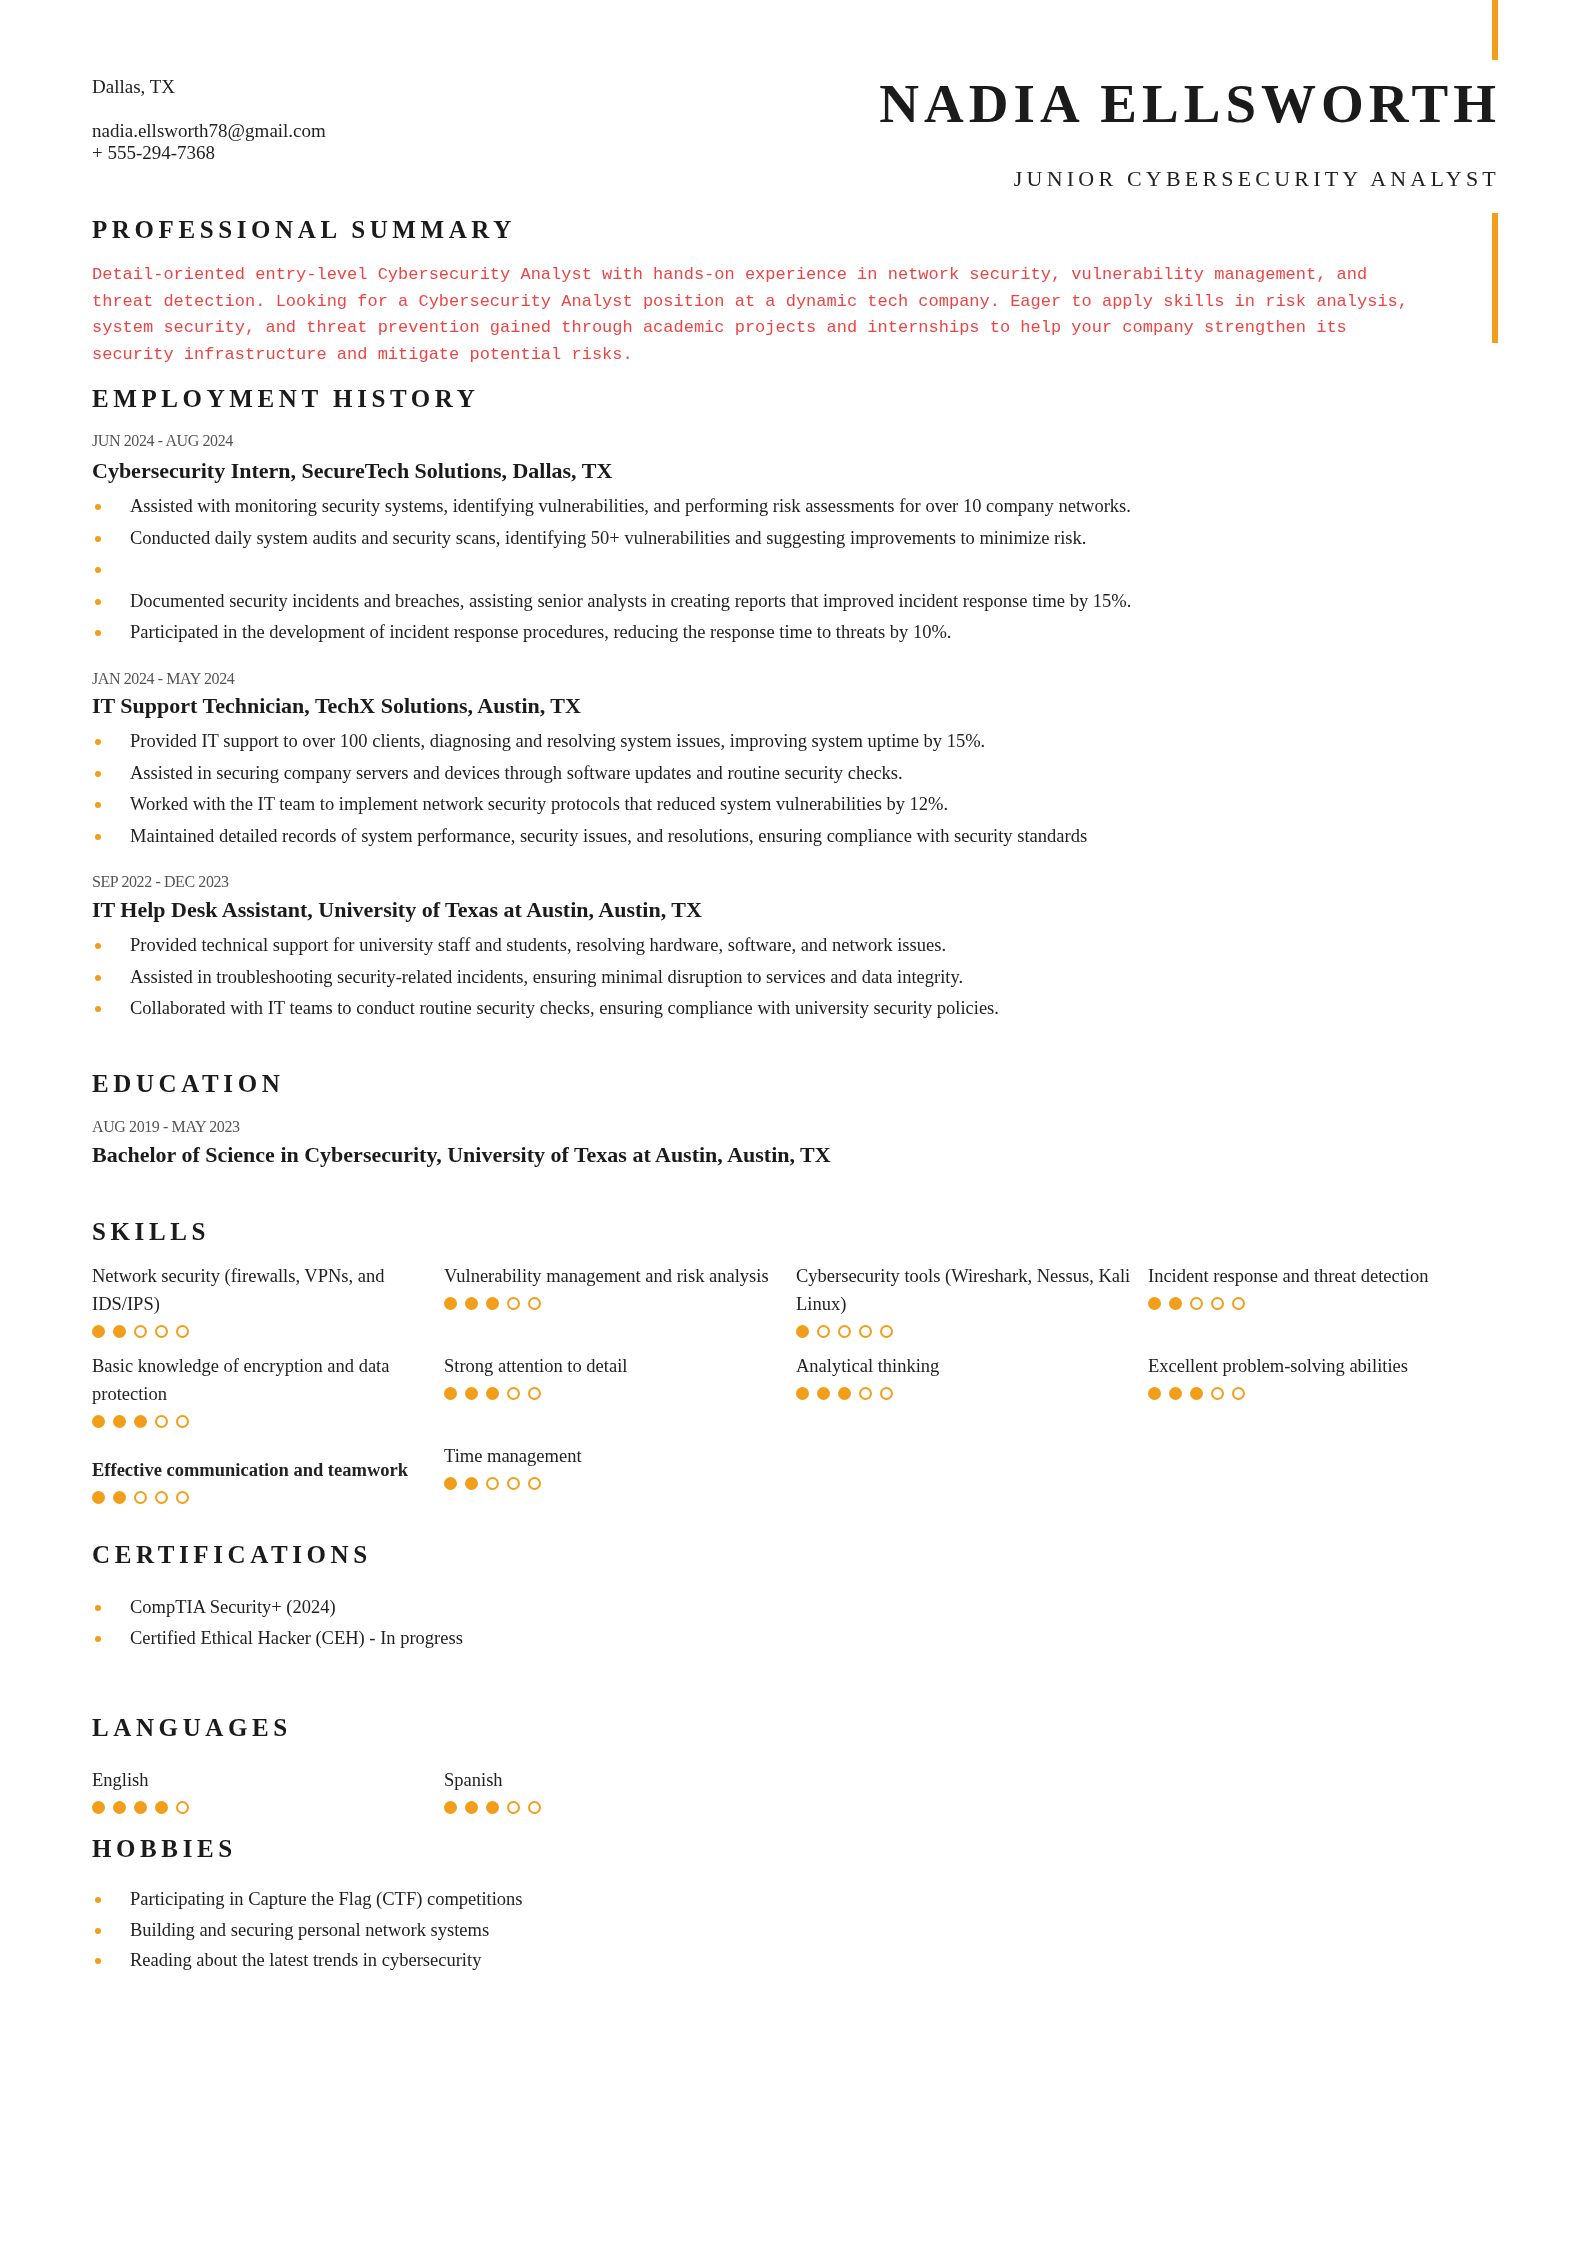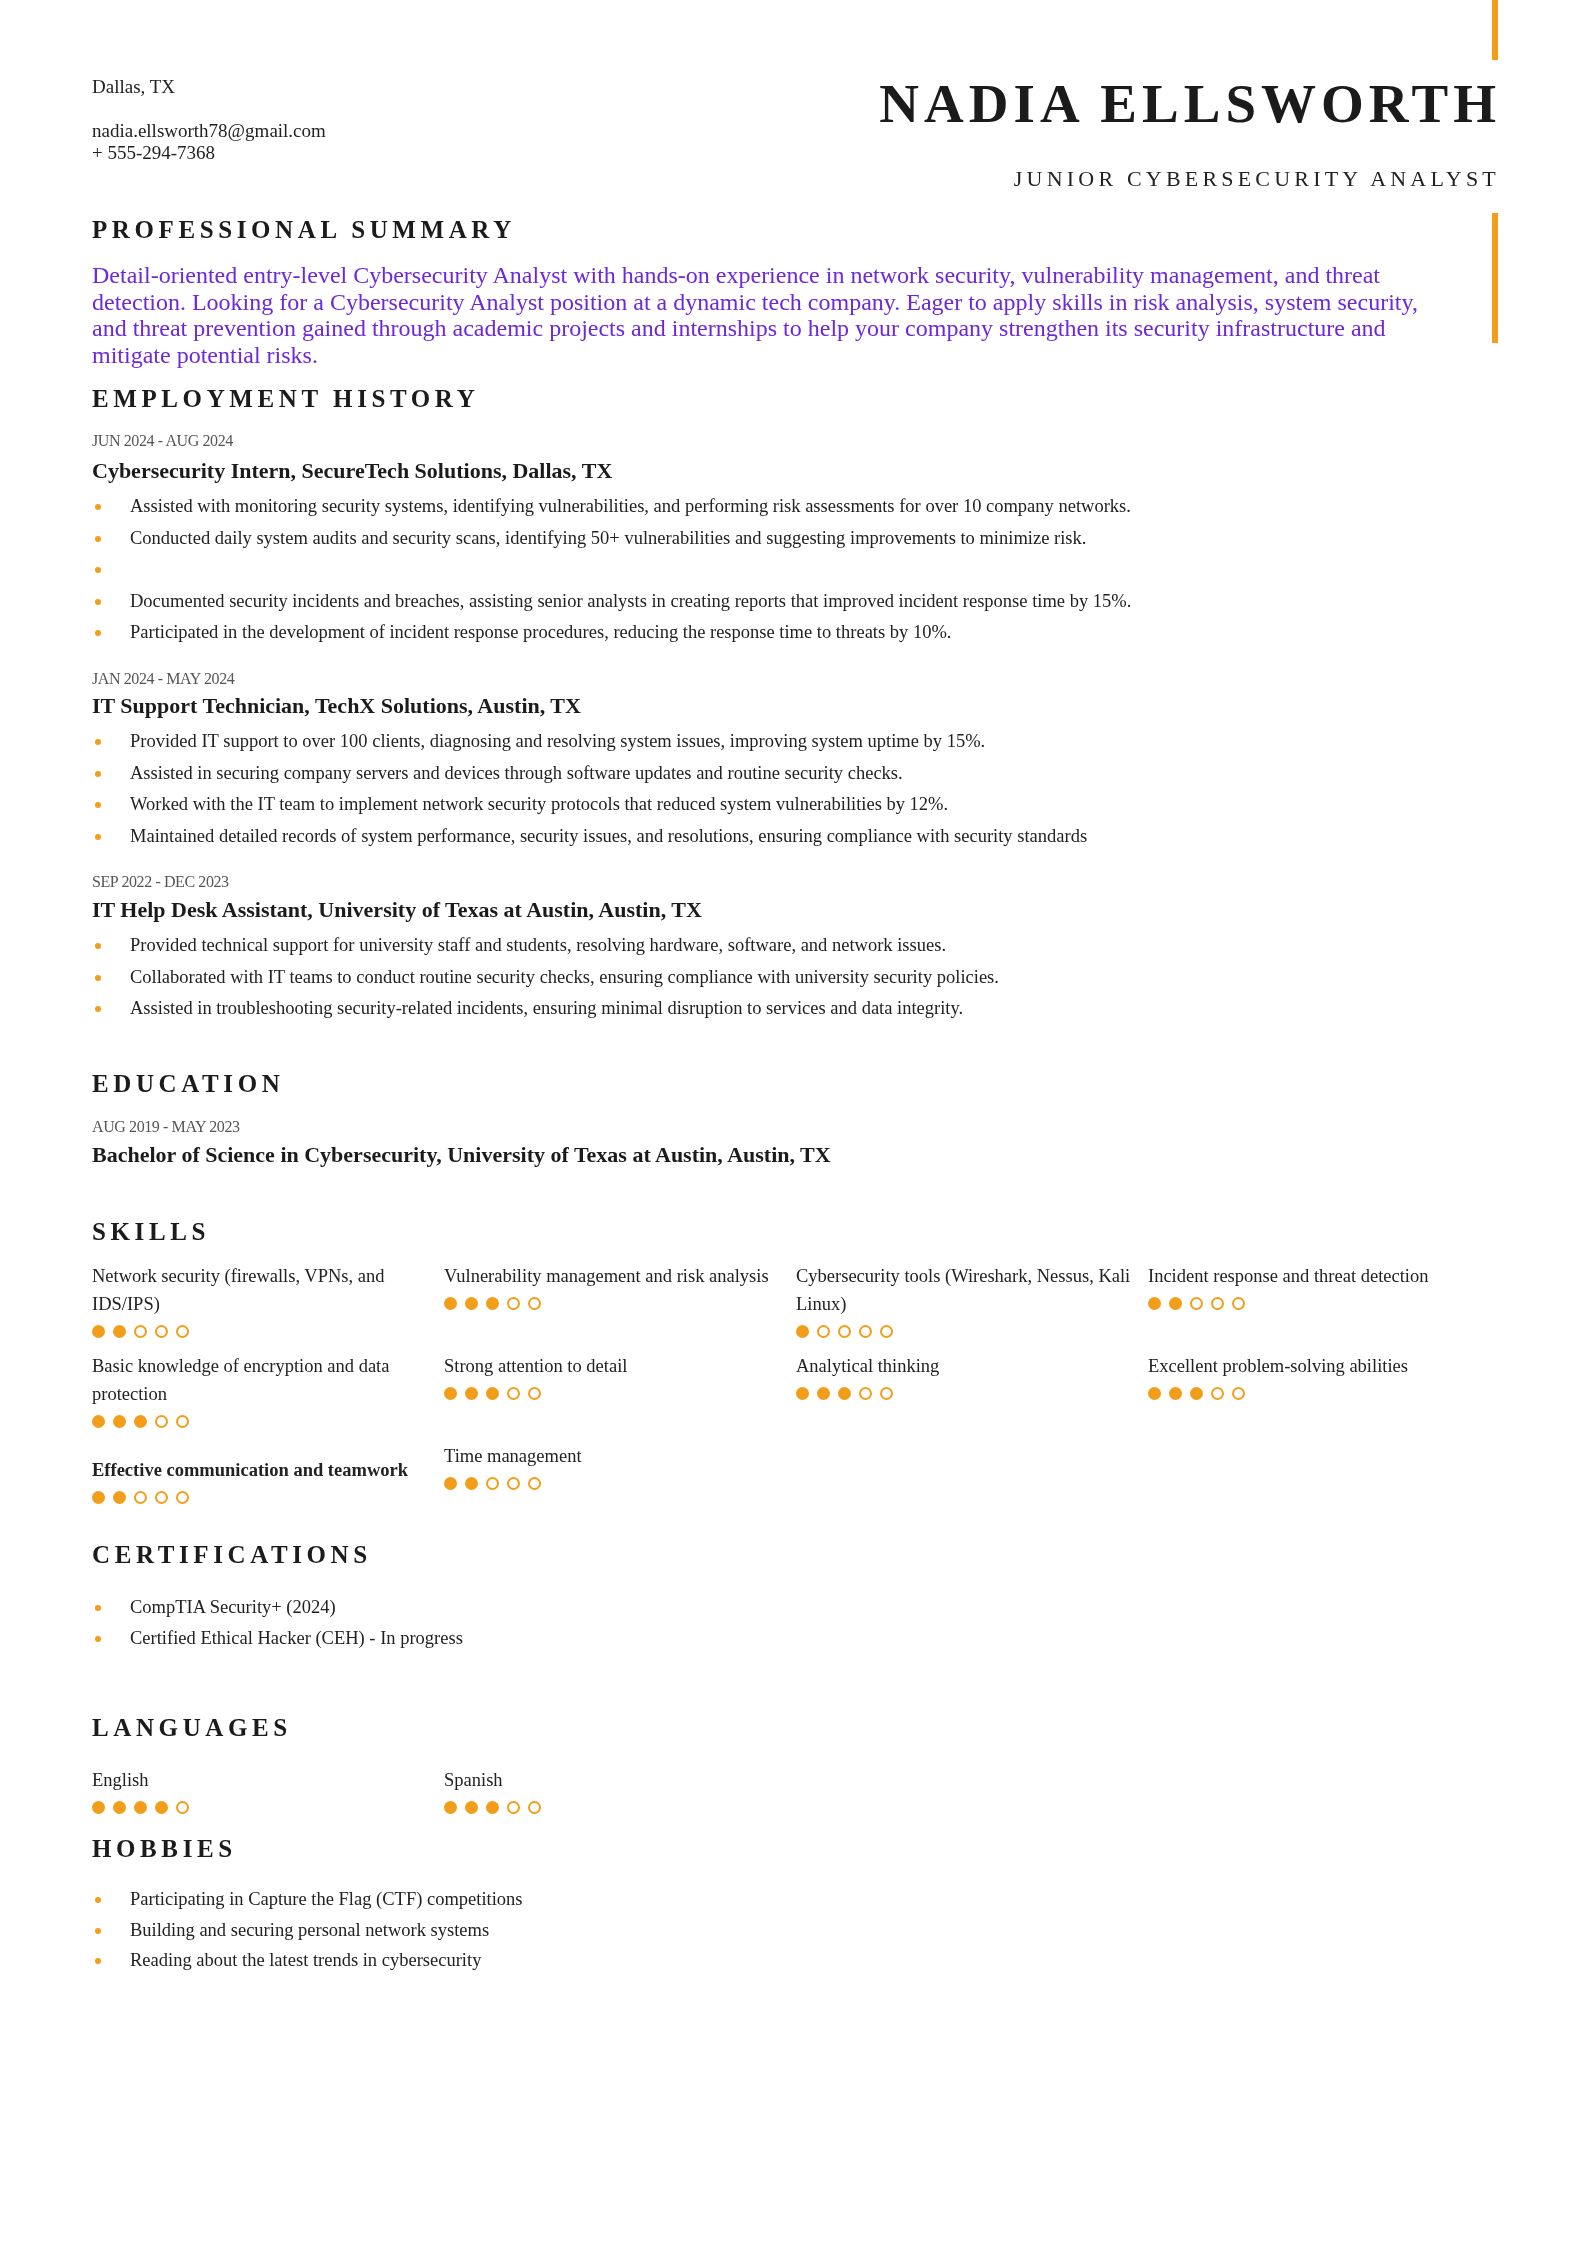--- a/index.html
+++ b/index.html
@@ -20,21 +20,21 @@
     font-size: 22px; line-height: 26px; letter-spacing: 4.2px; color: #222; white-space: nowrap;
     margin-right: -4px;
   }
   .section-heading {
     position: absolute; left: 92px;
     font-size: 25px; line-height: 28px; font-weight: bold; letter-spacing: 4.6px;
     color: #1b1b1b; white-space: nowrap;
   }
   .para {
     position: absolute; left: 92px; width: 1340px;
-    font-size: 24px; line-height: 26.5px; color: #6d28d9;
+    font-size: 17px; line-height: 26.5px; color: #ef4444; font-family: Liberation Mono, monospace;
   }
   .date {
     position: absolute; left: 92px; font-size: 16px; line-height: 20px;
     color: #555; letter-spacing: -0.4px; white-space: nowrap;
   }
   .role {
     position: absolute; left: 92px; font-size: 22px; line-height: 26px;
     font-weight: bold; color: #1b1b1b; white-space: nowrap;
   }
   .bullets { position: absolute; left: 92px; margin: 0; padding: 0; list-style: none; }
@@ -94,22 +94,22 @@
     <li><span class="bullet-dot"></span><span>Provided IT support to over 100 clients, diagnosing and resolving system issues, improving system uptime by 15%.</span></li>
     <li><span class="bullet-dot"></span><span>Assisted in securing company servers and devices through software updates and routine security checks.</span></li>
     <li><span class="bullet-dot"></span><span>Worked with the IT team to implement network security protocols that reduced system vulnerabilities by 12%.</span></li>
     <li><span class="bullet-dot"></span><span>Maintained detailed records of system performance, security issues, and resolutions, ensuring compliance with security standards</span></li>
   </ul>
 
   <div class="date" style="top:872px;">SEP 2022 - DEC 2023</div>
   <div class="role" style="top:897px;">IT Help Desk Assistant, University of Texas at Austin, Austin, TX</div>
   <ul class="bullets" style="top:930px;">
     <li><span class="bullet-dot"></span><span>Provided technical support for university staff and students, resolving hardware, software, and network issues.</span></li>
+    <li><span class="bullet-dot"></span><span>Assisted in troubleshooting security-related incidents, ensuring minimal disruption to services and data integrity.</span></li>
     <li><span class="bullet-dot"></span><span>Collaborated with IT teams to conduct routine security checks, ensuring compliance with university security policies.</span></li>
-    <li><span class="bullet-dot"></span><span>Assisted in troubleshooting security-related incidents, ensuring minimal disruption to services and data integrity.</span></li>
   </ul>
 </section>
 
 <section>
   <div class="section-heading" style="top:1070px;">EDUCATION</div>
   <div class="date" style="top:1117px;">AUG 2019 - MAY 2023</div>
   <div class="role" style="top:1142px;">Bachelor of Science in Cybersecurity, University of Texas at Austin, Austin, TX</div>
 </section>
 
 <section>

